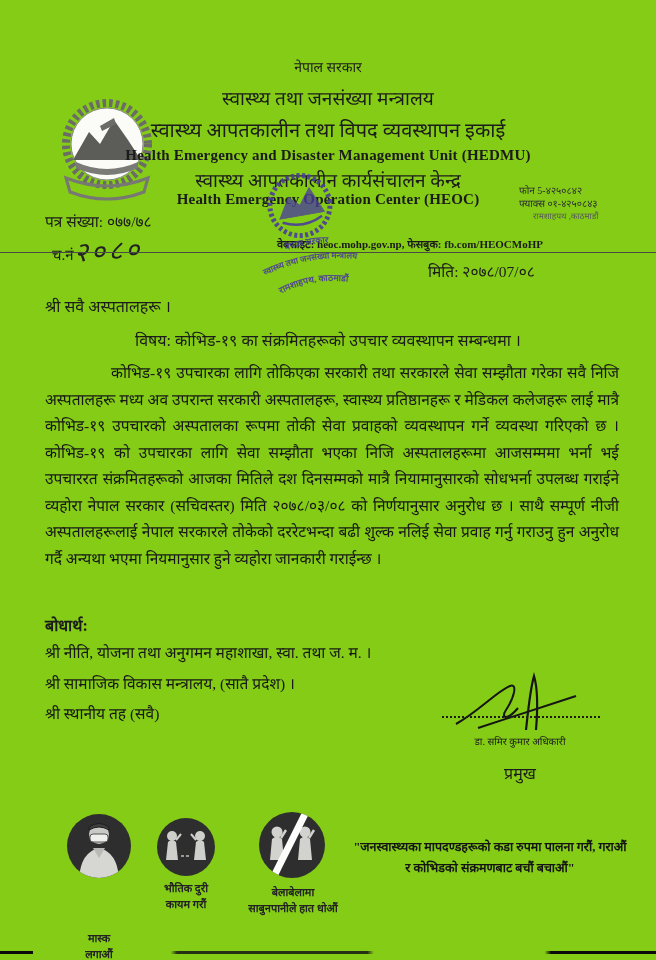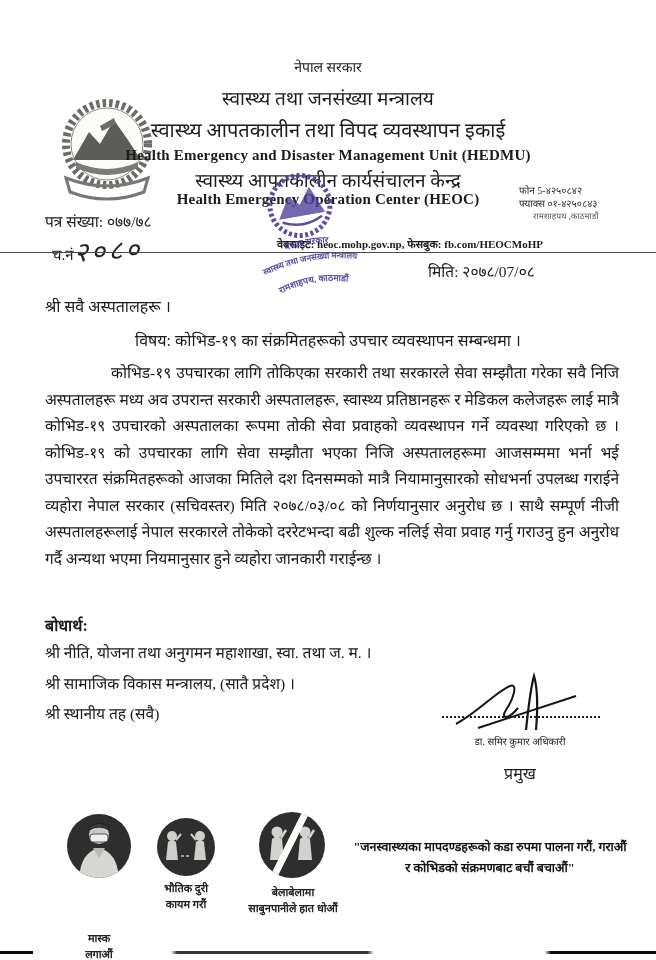--- a/index.html
+++ b/index.html
@@ -1,17 +1,17 @@
 <!DOCTYPE html>
 <html><head>
 <meta charset="utf-8">
 <style>
   html,body{margin:0;padding:0;}
   body{background:#e9e9e7;font-family:"Liberation Serif","DejaVu Serif",serif;color:#1b1b1b;}
-  .page{position:relative;width:656px;height:960px;margin:0 auto;background:#ffffff;overflow:hidden;}
+  .page{position:relative;width:656px;height:960px;margin:0 auto;background:#84cc16;overflow:hidden;}
   .abs{position:absolute;}
   .center{left:0;width:656px;text-align:center;}
   .np{font-family:"Liberation Serif","DejaVu Serif",serif;}
   .en-bold{font-weight:bold;letter-spacing:.2px;}
   .hline{left:0;width:656px;border-top:1.6px solid #4a4a46;}
   .contact{font-size:10px;line-height:13px;color:#2c2c30;text-align:left;}
   .contact .addr{font-size:8.5px;color:#55555c;padding-left:14px;}
   .body-par{width:574px;font-size:15.5px;line-height:26.5px;text-align:justify;text-indent:66px;color:#171717;}
   .cc{font-size:15.5px;color:#171717;}
   .handwrit{font-size:27px;letter-spacing:3px;transform:rotate(-3deg);display:inline-block;color:#222;font-style:italic;}

